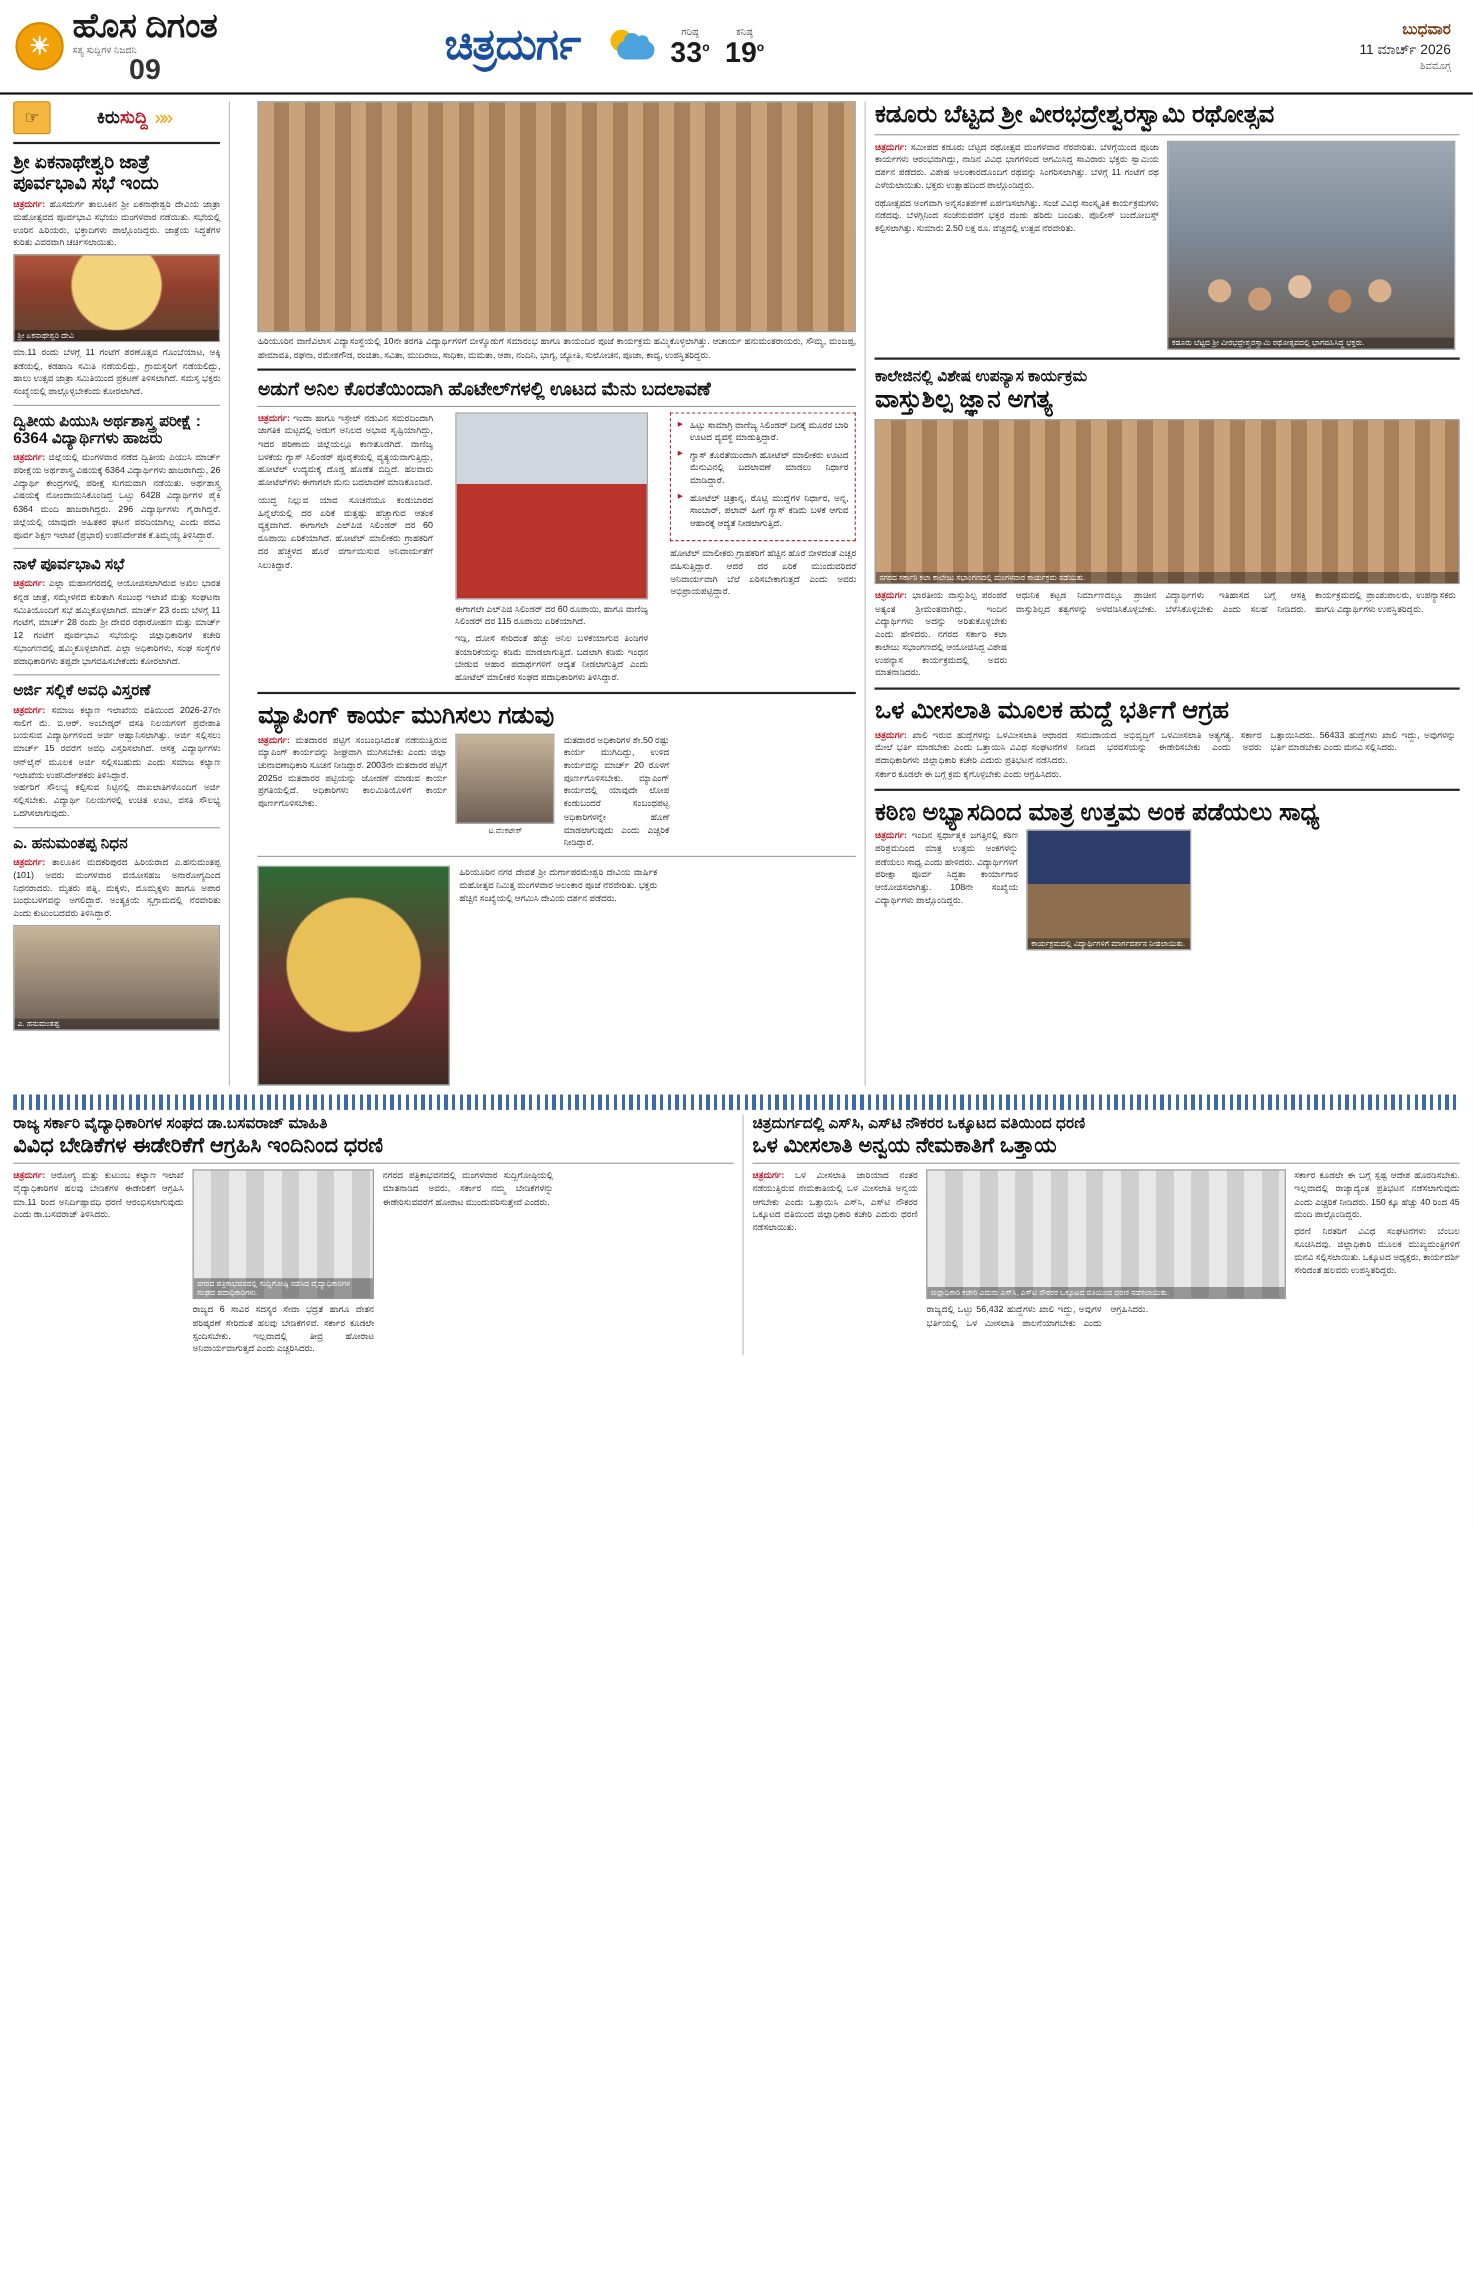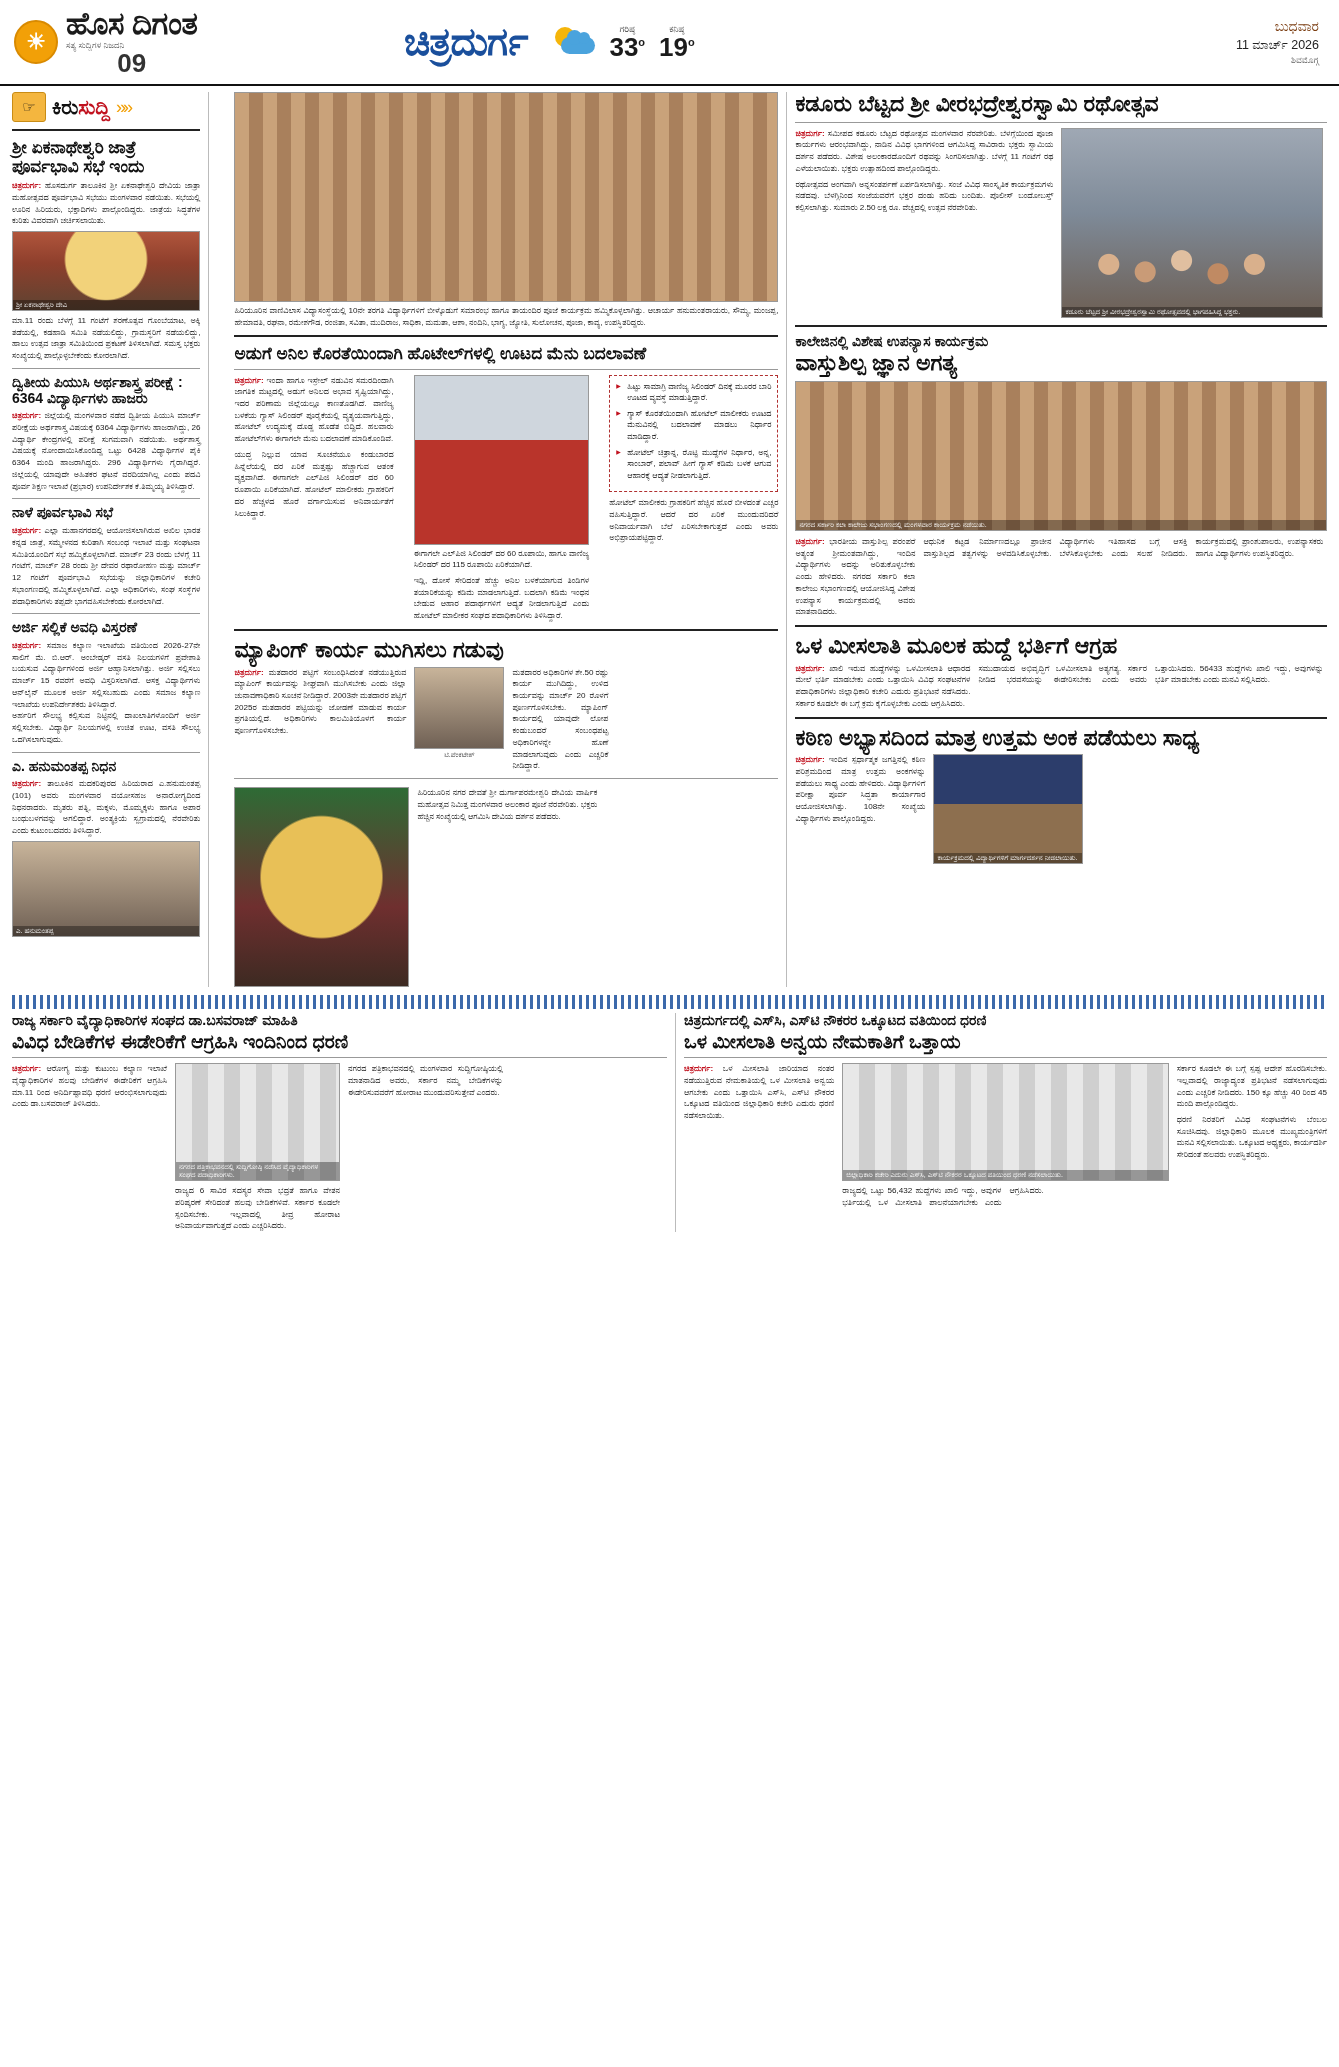--- a/index.html
+++ b/index.html
@@ -46,21 +46,21 @@
   .sun-cloud .sun { position:absolute; left:2px; top:2px; width:20px;height:20px;border-radius:50%;background:#f5b50a; }
   .sun-cloud .cloud { position:absolute; left:8px; top:12px; width:34px;height:17px;border-radius:10px;background:#4aa3dd; }
   .sun-cloud .cloud:before { content:""; position:absolute; left:6px; top:-7px; width:15px;height:15px;border-radius:50%;background:#4aa3dd; }
   .sun-cloud .cloud:after  { content:""; position:absolute; left:17px; top:-5px; width:12px;height:12px;border-radius:50%;background:#4aa3dd; }
   .temps { display:flex; gap:14px; }
   .temp { text-align:center; line-height:1; }
   .temp .lbl { font-size:9px; color:#444; }
   .temp .val { font-size:26px; font-weight:bold; color:#1b1b1b; }
   .temp .val sup { font-size:11px; }
   .date-block { margin-left:auto; text-align:right; padding-right:6px; }
-  .date-day { font-size:14px; font-weight:normal; color:#7a3c10; }
+  .date-day { font-size:14px; font-weight:bold; color:#7a3c10; }
   .date-full { font-size:12.5px; color:#222; margin-top:3px; }
   .date-place { font-size:9px; color:#555; margin-top:2px; }
 
   
   .content { padding:6px 12px 0 12px; }
   .row { display:flex; gap:8px; }
   .col { display:flex; flex-direction:column; }
   .rule-v { border-left:1px solid #bbb; }
   .hr { border:0; border-top:1px solid #999; margin:6px 0; }
   .hr-thick { border:0; border-top:2px solid #222; margin:7px 0; }
@@ -110,21 +110,21 @@
     linear-gradient(180deg,#2e6b35 0%,#6f2f2f 60%,#3d2a22 100%); }
   .ph-dharni { background:
     repeating-linear-gradient(90deg,#e8e8e8 0 16px,#cfcfcf 16px 32px),
     linear-gradient(180deg,#9aa7b3,#6a7580); }
 
   .kiru-head { display:flex; align-items:center; gap:6px; }
   .kiru-icon {
     width:34px;height:30px;background:#f4b63f;border:1px solid #c98c15;
     border-radius:3px; display:flex;align-items:center;justify-content:center;font-size:15px;
   }
-  .kiru-title { font-size:20px; font-weight:bold; }
+  .kiru-title { font-size:16px; font-weight:bold;margin-left:36px; }
   .kiru-title .r { color:#c1121f; }
   .arrows { color:#f2a007; font-size:18px; letter-spacing:-3px; }
   .bullets { list-style:none; margin:0; padding:0; }
   .bullets li {
     font-size:8.1px; line-height:1.4; padding-left:11px; position:relative;
     margin-bottom:5px; text-align:justify;
   }
   .bullets li:before {
     content:"\25B6"; position:absolute; left:0; top:1px; color:#c1121f; font-size:6px;
   }

